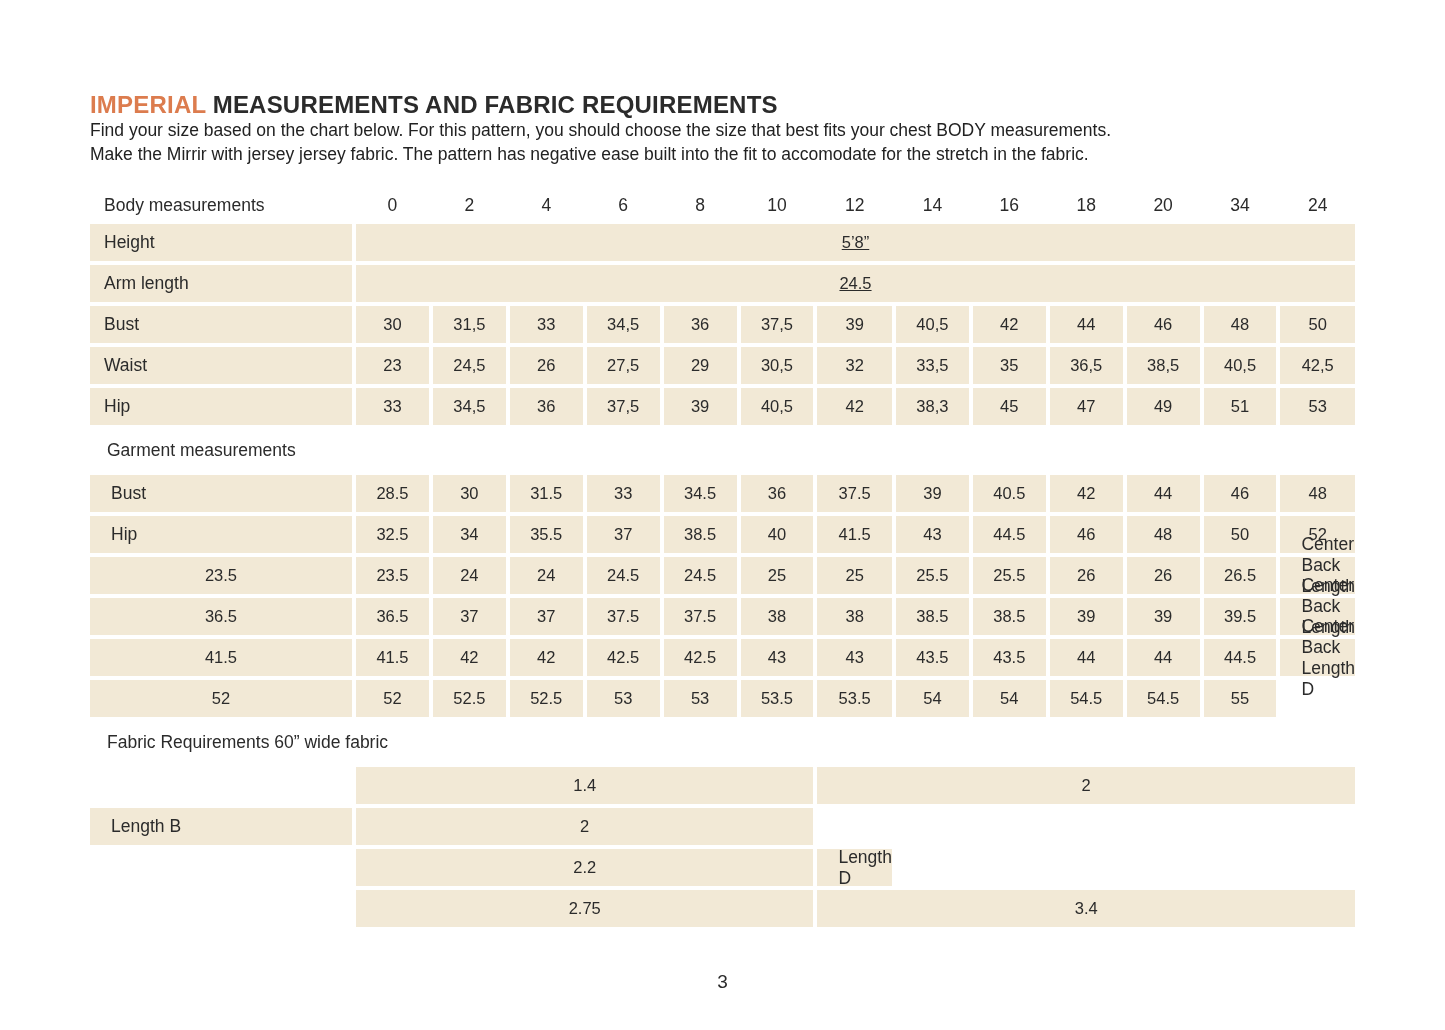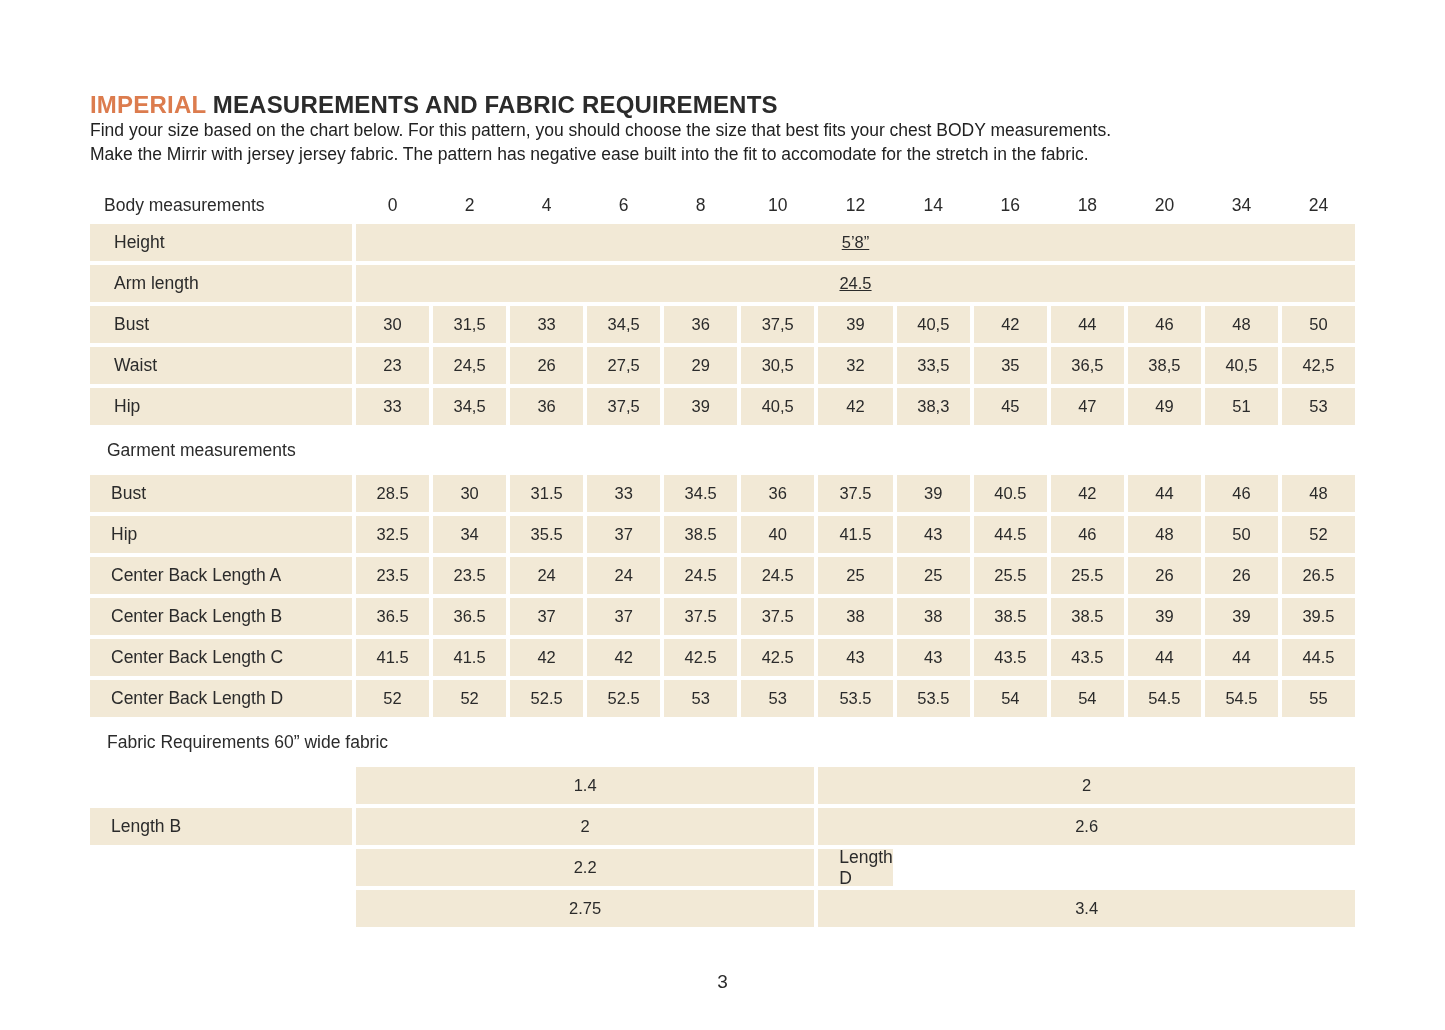--- a/index.html
+++ b/index.html
@@ -56,21 +56,21 @@
     font-weight: 500;
     background: transparent;
   }
   .hlabel { padding-left: 14px; }
   .hsize { justify-content: center; font-weight: 400; }
   .lbl {
     background: var(--beige);
     height: 37px;
     display: flex;
     align-items: center;
-    padding-left: 24px;
+    padding-left: 14px;
     font-size: 17.5px;
   }
   .lbl.indent { padding-left: 21px; }
   .cell {
     background: var(--beige);
     height: 37px;
     display: flex;
     align-items: center;
     justify-content: center;
     font-size: 16.5px;
@@ -194,21 +194,20 @@
       <div class="cell">37</div>
       <div class="cell">38.5</div>
       <div class="cell">40</div>
       <div class="cell">41.5</div>
       <div class="cell">43</div>
       <div class="cell">44.5</div>
       <div class="cell">46</div>
       <div class="cell">48</div>
       <div class="cell">50</div>
       <div class="cell">52</div>
-      <div class="lbl indent">Center Back Length A</div>
       <div class="cell">23.5</div>
       <div class="cell">23.5</div>
       <div class="cell">24</div>
       <div class="cell">24</div>
       <div class="cell">24.5</div>
       <div class="cell">24.5</div>
       <div class="cell">25</div>
       <div class="cell">25</div>
       <div class="cell">25.5</div>
       <div class="cell">25.5</div>
@@ -255,21 +254,20 @@
       <div class="cell">54</div>
       <div class="cell">54</div>
       <div class="cell">54.5</div>
       <div class="cell">54.5</div>
       <div class="cell">55</div>
       <div class="sect">Fabric Requirements 60” wide fabric</div>
       <div class="cell span-left">1.4</div>
       <div class="cell span-right">2</div>
       <div class="lbl indent">Length B</div>
       <div class="cell span-left">2</div>
-      <div class="cell span-right">2.6</div>
       <div class="cell span-left">2.2</div>
       <div class="lbl indent">Length D</div>
       <div class="cell span-left">2.75</div>
       <div class="cell span-right">3.4</div>
     </div>
 </div>
 
 <div class="page-number">3</div>
 
 </body></html>

